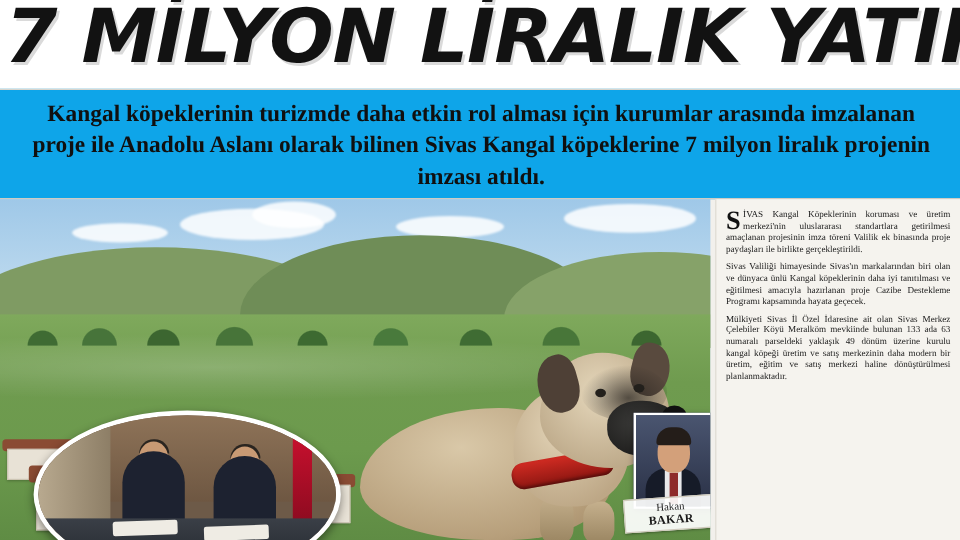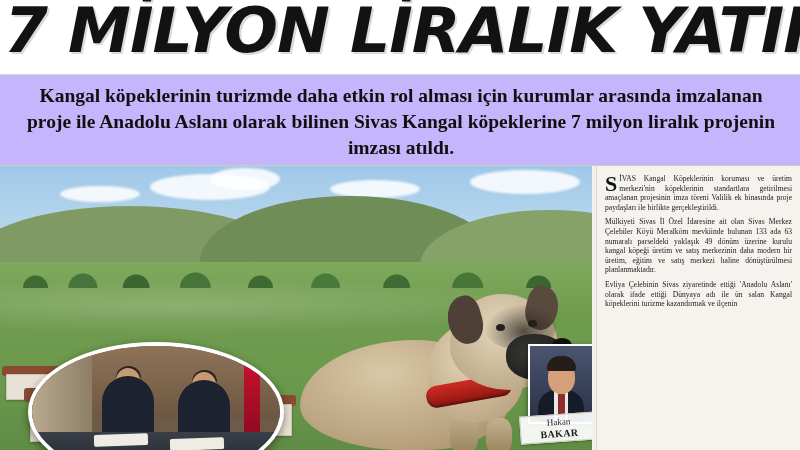--- a/index.html
+++ b/index.html
@@ -47,21 +47,21 @@
     transform-origin: left top;
     text-shadow: 2px 2px 0 rgba(150,150,150,0.35);
   }
 
   
   .deck {
     position: absolute;
     left: 0; top: 74px;
     width: 800px;
     height: 92px;
-    background: #c4b5fd;
+    background: #0ea5e9;
     border-top: 1px solid #d8d5cd;
     border-bottom: 1px solid #cfccc3;
     box-sizing: border-box;
   }
   .deck-inner {
     position: absolute;
     left: 18px; top: 8px;
     width: 766px;
     font-family: "Liberation Serif", serif;
     font-weight: bold;
@@ -493,18 +493,18 @@
       <div class="pt-face"></div>
       <div class="pt-hair"></div>
     </div>
     <div class="name-tag">
       <span>Hakan</span>
       <b>BAKAR</b>
     </div>
   </div>
 
   <div class="column">
-    <p class="col-text"><span class="dropcap">S</span><span>İVAS Kangal Köpeklerinin koruması ve üretim merkezi'nin köpeklerinin standartlara getirilmesi amaçlanan projesinin imza töreni Valilik ek binasında proje paydaşları ile birlikte gerçekleştirildi.</span></p>
+    <p class="col-text"><span class="dropcap">S</span><span>İVAS Kangal Köpeklerinin koruması ve üretim merkezi'nin uluslararası standartlara getirilmesi amaçlanan projesinin imza töreni Valilik ek binasında proje paydaşları ile birlikte gerçekleştirildi.</span></p>
+    <p class="col-text">Sivas Valiliği himayesinde Sivas'ın markalarından biri olan ve dünyaca ünlü Kangal köpeklerinin daha iyi tanıtılması ve eğitilmesi amacıyla hazırlanan proje Cazibe Destekleme Programı kapsamında hayata geçecek.</p>
     <p class="col-text">Mülkiyeti Sivas İl Özel İdaresine ait olan Sivas Merkez Çelebiler Köyü Meralköm mevkiinde bulunan 133 ada 63 numaralı parseldeki yaklaşık 49 dönüm üzerine kurulu kangal köpeği üretim ve satış merkezinin daha modern bir üretim, eğitim ve satış merkezi haline dönüştürülmesi planlanmaktadır.</p>
-    <p class="col-text">Evliya Çelebinin Sivas ziyaretinde ettiği 'Anadolu Aslanı' olarak ifade ettiği Dünyaya adı ile ün salan Kangal köpeklerini turizme kazandırmak ve ilçenin</p>
   </div>
 
 </div>
 
 </body></html>

